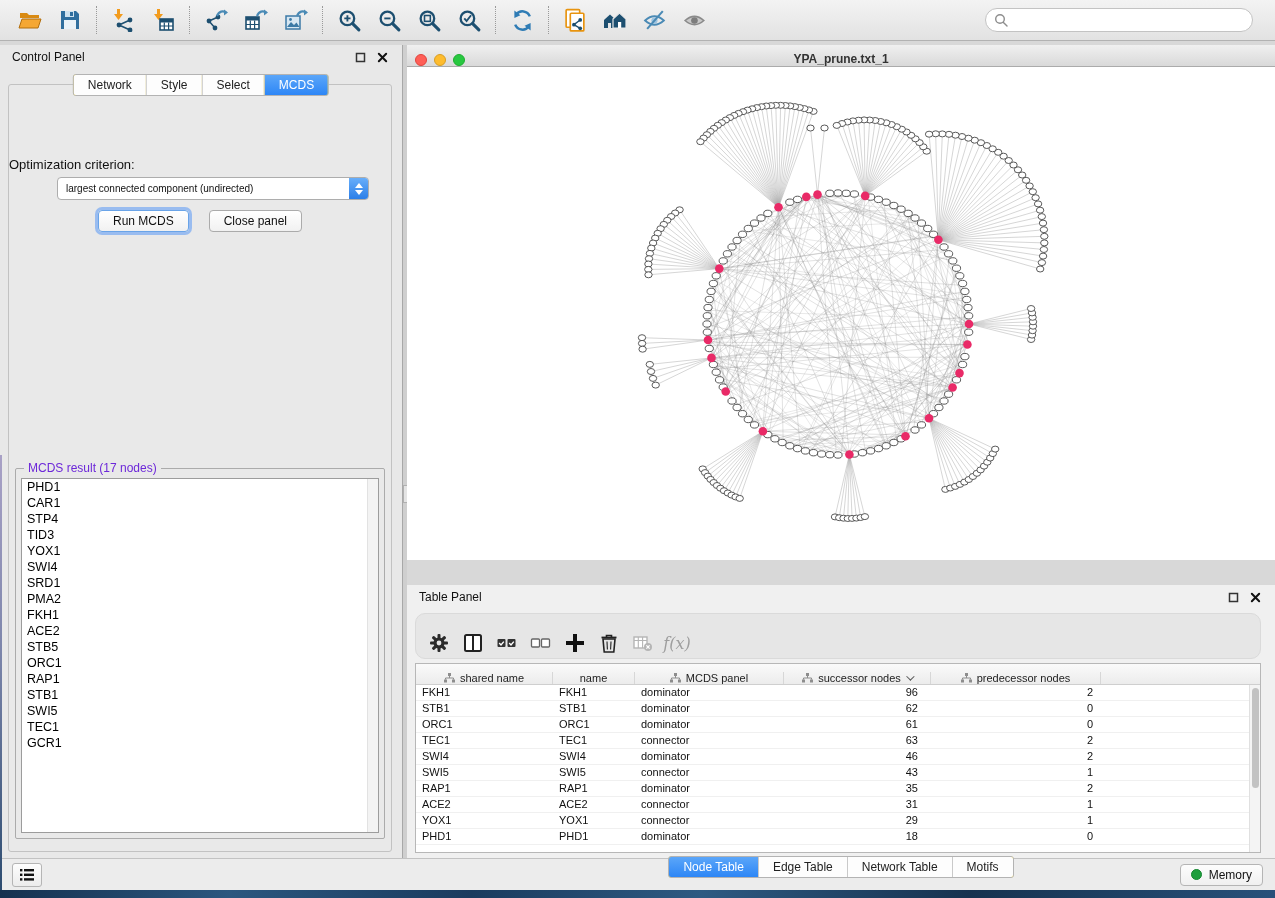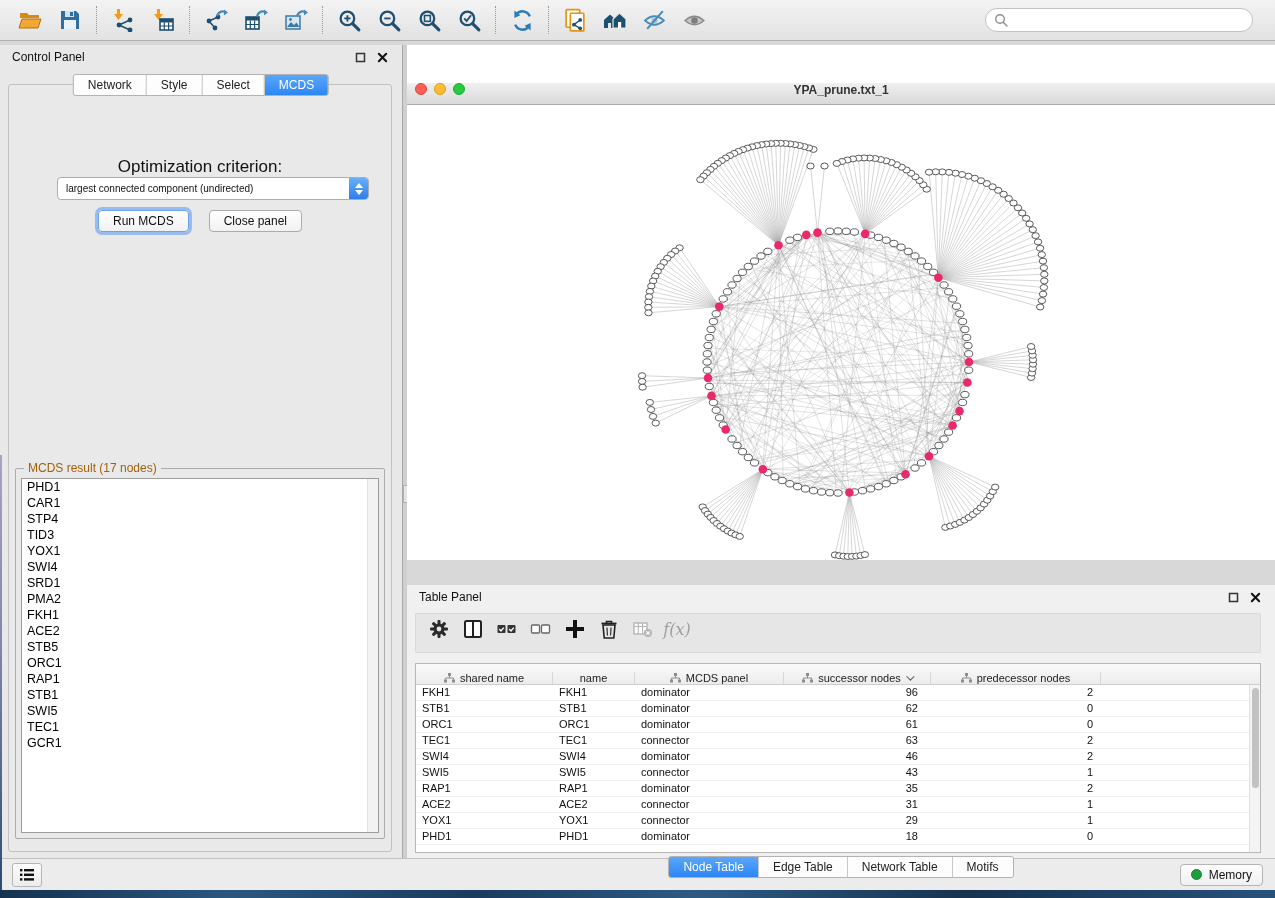--- a/index.html
+++ b/index.html
@@ -29,61 +29,61 @@
   .mini-ic { width:16px; height:14px; display:flex; align-items:center; justify-content:center; margin-left:6px; }
   .control-content { position:absolute; left:8px; top:39px; right:10px; bottom:6px;
     background:#e9e9e9; border:1px solid #c2c2c2; border-radius:3px; }
 
   .seg { position:absolute; top:29px; left:50%; transform:translateX(-50%); display:flex;
     background:#fde047; border:1px solid #b3b3b3; border-radius:3px; overflow:hidden; z-index:5; }
   .seg .segbtn { font-size:12px; color:#222; padding:3px 14px; border-left:1px solid #c9c9c9; background:#fdfdfd; white-space:nowrap; }
   .seg .segbtn:first-child { border-left:none; }
   .seg .segbtn.sel { background:linear-gradient(#5ba6f9,#2d86f6); color:#fff; }
 
-  .opt-label { position:absolute; top:72px; width:100%; text-align:center; font-size:17px; color:#111; }
+  .opt-label { position:absolute; top:72px; width:100%; text-align:left; font-size:13px; color:#111; }
   .dropdown { position:absolute; top:92px; left:36px; width:312px; height:23px; background:#fff;
     border:1px solid #adadad; border-radius:4px; display:flex; align-items:center; font-size:10px; color:#111;margin-left:12px; }
   .dropdown .ddtext { flex:1; padding-left:8px; white-space:nowrap; overflow:hidden; }
   .stepper { width:19px; height:21px; border-radius:0 3px 3px 0; background:linear-gradient(#68aefa,#2c7fe8);
     display:flex; flex-direction:column; align-items:center; justify-content:center; gap:2px; }
   .stepper i { width:0; height:0; border-left:4px solid transparent; border-right:4px solid transparent; }
   .stepper i.up { border-bottom:5px solid #fff; }
   .stepper i.dn { border-top:5px solid #fff; }
 
   .btnrow { position:absolute; top:125px; left:0; width:100%; display:flex; justify-content:center; gap:20px; }
   .pushbtn { font-size:12px; color:#111; background:linear-gradient(#ffffff,#f1f1f1);
     border:1px solid #ababab; border-radius:4px; padding:3px 14px; }
   .pushbtn.focused { box-shadow:0 0 0 3px rgba(110,165,245,.65); border-color:#6aa4e8; }
 
   .mcds-group { position:absolute; left:6px; right:6px; top:383px; height:371px;
     border:1px solid #ababab; border-radius:2px; }
-  .mcds-legend { position:absolute; top:-8px; left:8px; background:#e9e9e9; padding:0 4px; font-size:12px; color:#a16207; }
+  .mcds-legend { position:absolute; top:-8px; left:8px; background:#e9e9e9; padding:0 4px; font-size:12px; color:#6d28d9; }
   .mcds-listwrap { position:absolute; left:5px; right:5px; top:9px; bottom:5px; background:#fff; border:1px solid #9c9c9c; }
   .mcds-scroll { position:absolute; top:0; right:0; bottom:0; width:11px; background:#f3f3f3; border-left:1px solid #e2e2e2; }
   .mcds-item { font-size:12.5px; color:#000; line-height:16px; padding-left:5px; }
 
   
   .splitter { position:absolute; left:402px; top:4px; width:5px; height:813px; background:#cfcfcf; border-left:1px solid #a8a8a8; }
   .splitter .grip { position:absolute; top:440px; left:0; width:5px; height:18px; background:#e4e4e4; border:1px solid #b0b0b0; }
 
   
   .net-window { position:absolute; left:407px; top:4px; width:868px; height:515px; background:#fff; }
   .net-titlebar { height:22px; background:linear-gradient(#f0f0f0,#d9d9d9); border-bottom:1px solid #ababab;
-    display:flex; align-items:flex-start; padding:0 8px; position:relative;margin-top:38px; }
+    display:flex; align-items:flex-end; padding:0 8px; position:relative; }
   .light { width:12px; height:12px; border-radius:50%; margin-right:7px; }
   .light.red { background:#ff5f57; border:1px solid #e0443e; }
   .light.yellow { background:#febc2e; border:1px solid #d89e24; }
   .light.green { background:#28c840; border:1px solid #1eae31; }
   .net-title { position:absolute; left:0; right:0; text-align:center; font-size:12px; font-weight:bold; color:#333; }
   #network-svg { display:block; }
 
   
   .table-panel { position:absolute; left:407px; top:544px; width:868px; height:295px; background:#f0f0f0; }
-  .tp-toolbar { position:absolute; left:8px; top:28px; right:14px; height:40px; background:#e6e6e6;
-    border:1px solid #dadada; border-radius:2px; display:flex; align-items:flex-start; padding:0 6px; }
+  .tp-toolbar { position:absolute; left:8px; top:28px; right:14px; height:46px; background:#e6e6e6;
+    border:1px solid #dadada; border-radius:10px; display:flex; align-items:flex-end; padding:0 6px; }
   .tpbtn { width:34px; height:30px; display:flex; align-items:center; justify-content:center; }
   .fx { font-family:"DejaVu Serif", serif; font-style:italic; font-size:16px; color:#9e9e9e; }
 
   .tbl { position:absolute; left:8px; top:78px; right:14px; height:190px; background:#fff; border:1px solid #b7b7b7; }
   .tbl-header { display:flex; height:21px; background:linear-gradient(#fafafa,#ececec); border-bottom:1px solid #cfcfcf;align-items:flex-end; }
   .th { display:flex; align-items:center; justify-content:center; font-size:11px; color:#222;
     border-right:1px solid #d7d7d7; gap:5px; }
   .th svg { flex:none; }
   .sortv { width:6px; height:6px; border-right:1.6px solid #555; border-bottom:1.6px solid #555;
     transform:rotate(45deg) translateY(-2px); display:inline-block; }

